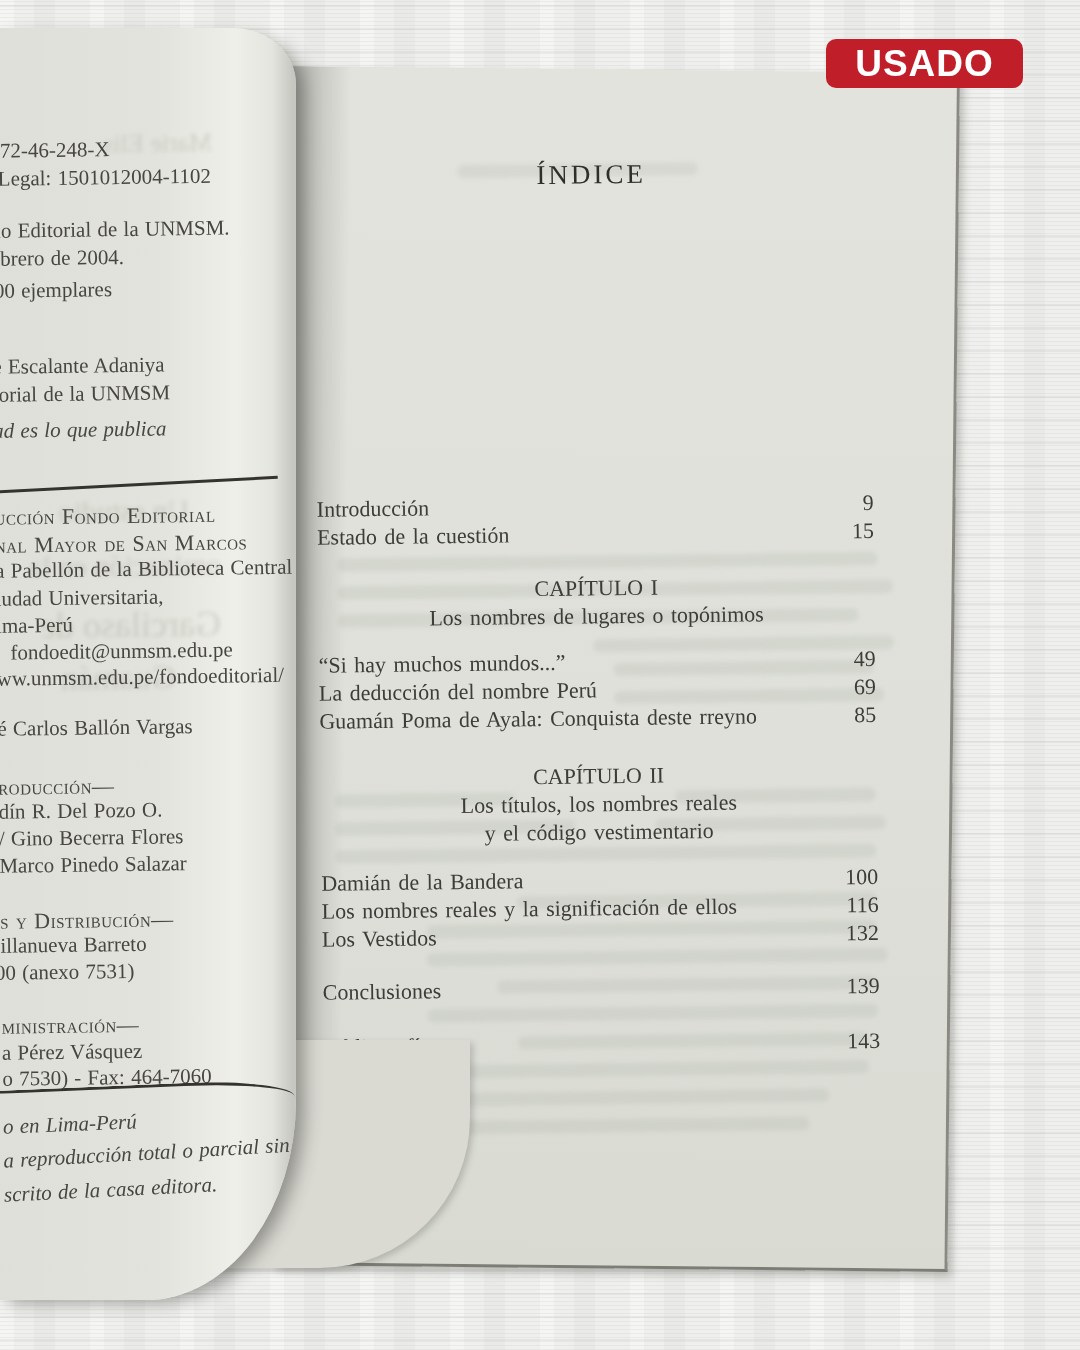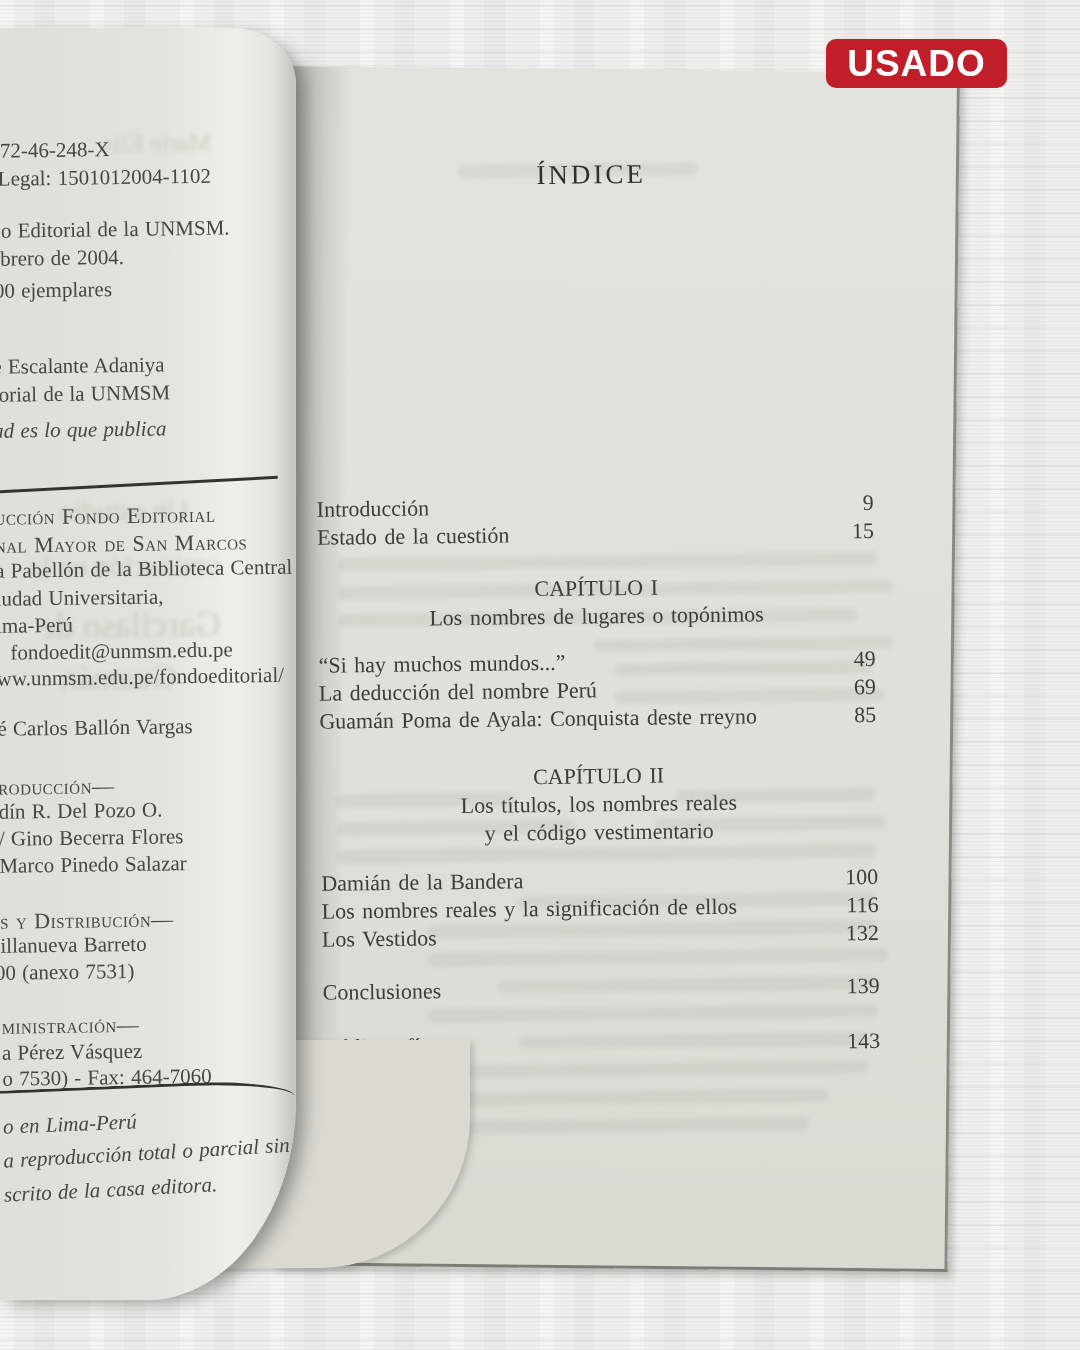--- a/index.html
+++ b/index.html
@@ -38,21 +38,21 @@
   .lp-inner{position:absolute;inset:0;transform:rotate(-.8deg);transform-origin:60px 600px;}
   .lp-line{position:absolute;white-space:nowrap;font-size:21px;color:#474640;word-spacing:1px;}
   .lp-line.sc{font-variant:small-caps;font-size:22px;letter-spacing:.5px;}
   .lp-line.it{font-style:italic;}
   .lp-rule{position:absolute;background:#34332f;height:3px;transform-origin:left center;}
   .lp-rule2{position:absolute;height:16px;background:transparent;border-top:3px solid #34332f;
     border-top-right-radius:110px 18px;transform-origin:left center;}
   .ghost{position:absolute;transform:scaleX(-1);filter:blur(2px);opacity:.32;color:#979a8c;
     white-space:nowrap;font-size:30px;}
   
-  .usado-badge{position:absolute;left:826px;top:39px;width:181px;height:49px;z-index:5;
+  .usado-badge{position:absolute;left:826px;top:39px;width:197px;height:49px;z-index:5;
     background:#c01f2a;border-radius:10px;display:flex;align-items:center;justify-content:center;
     font-family:"Liberation Sans",sans-serif;font-weight:bold;font-size:37px;letter-spacing:1px;
     color:#ffffff;}
 </style>
 </head>
 <body>
 
 <div class="canvas">
   <div class="bg-texture"></div>
 

